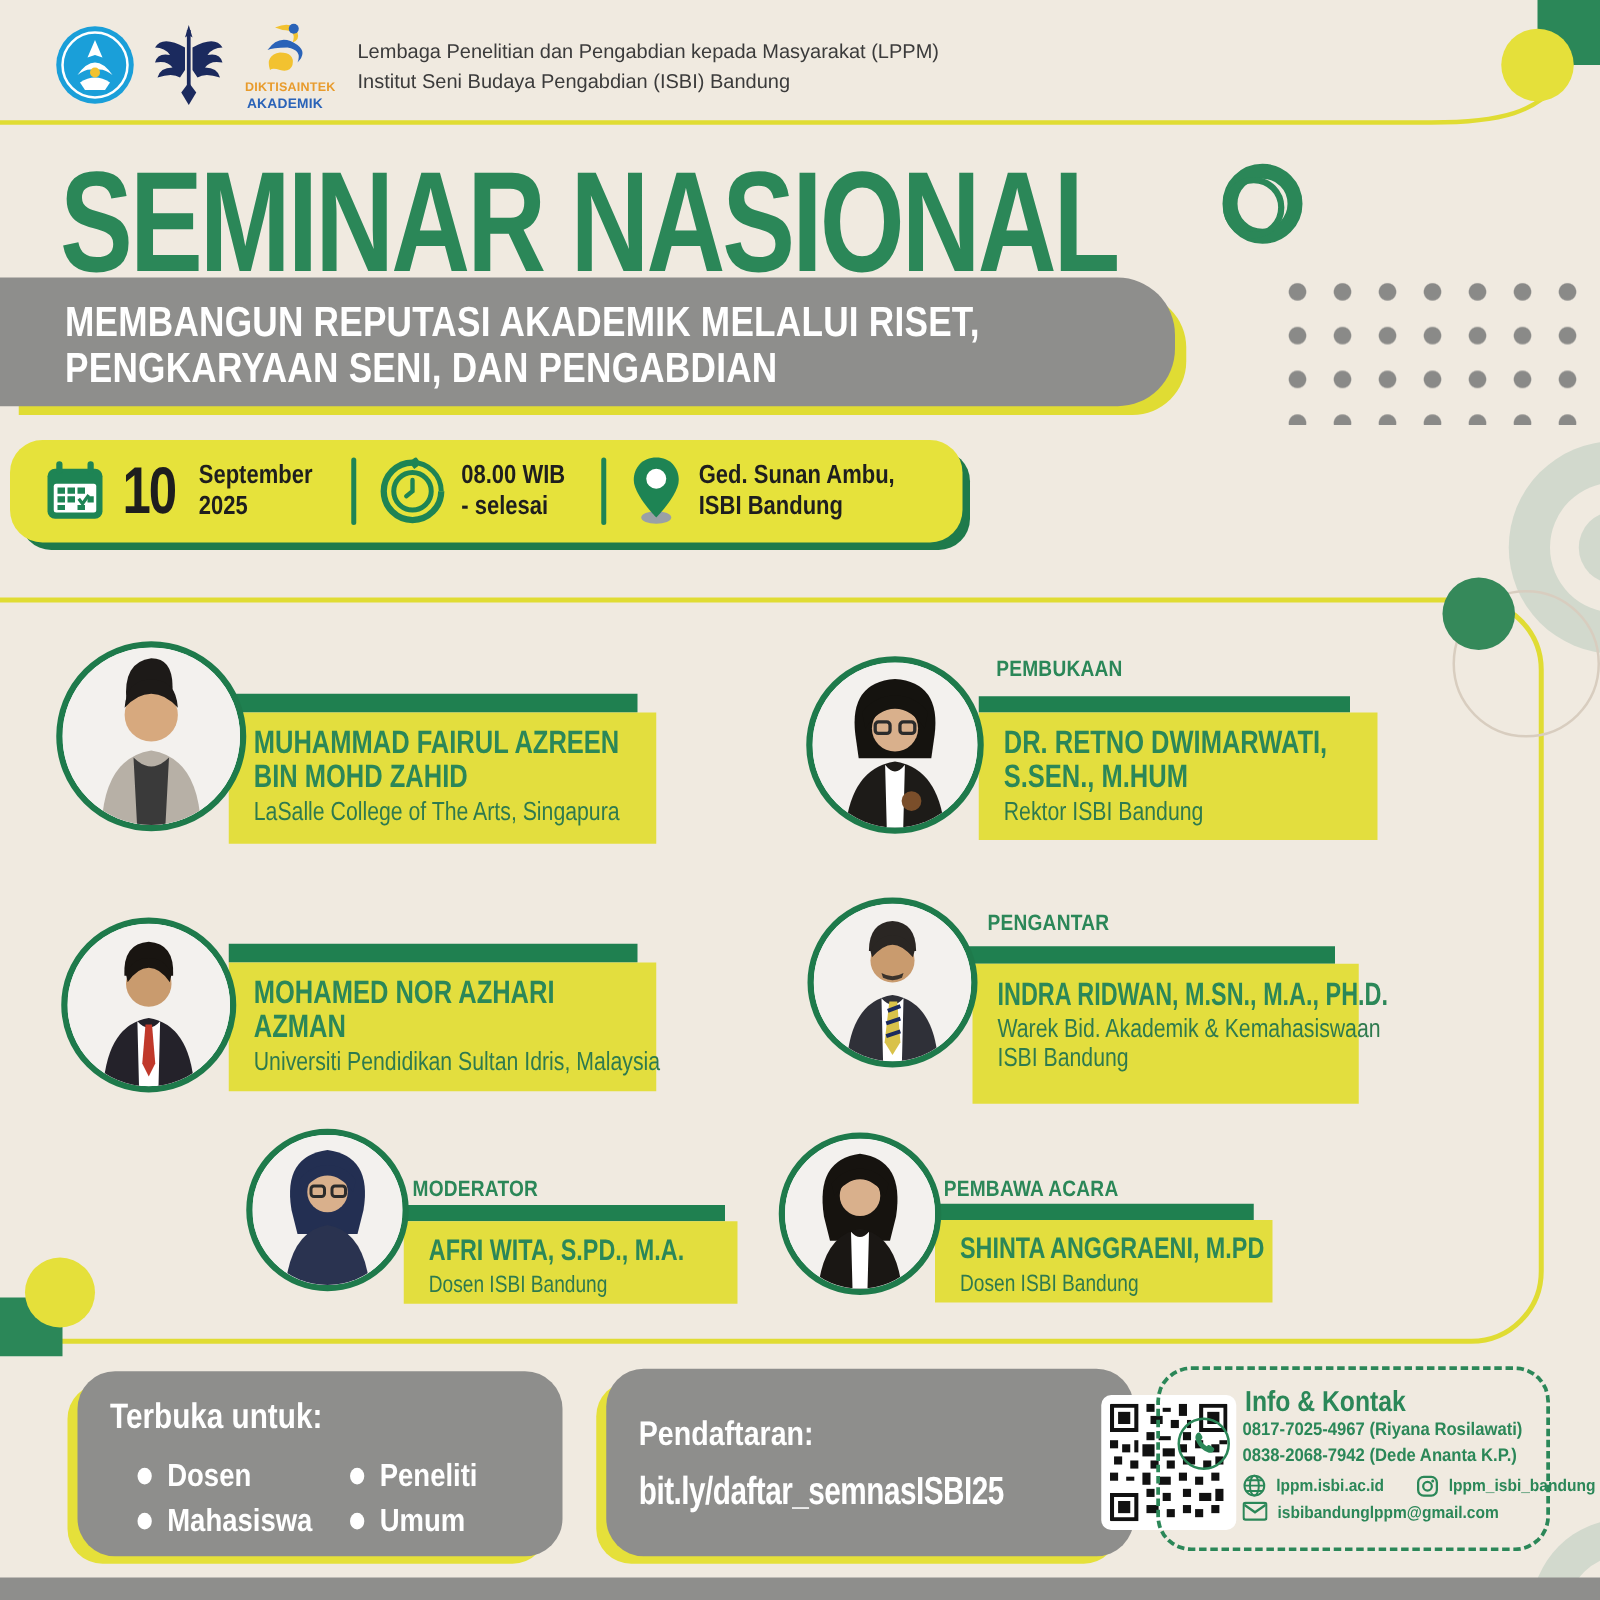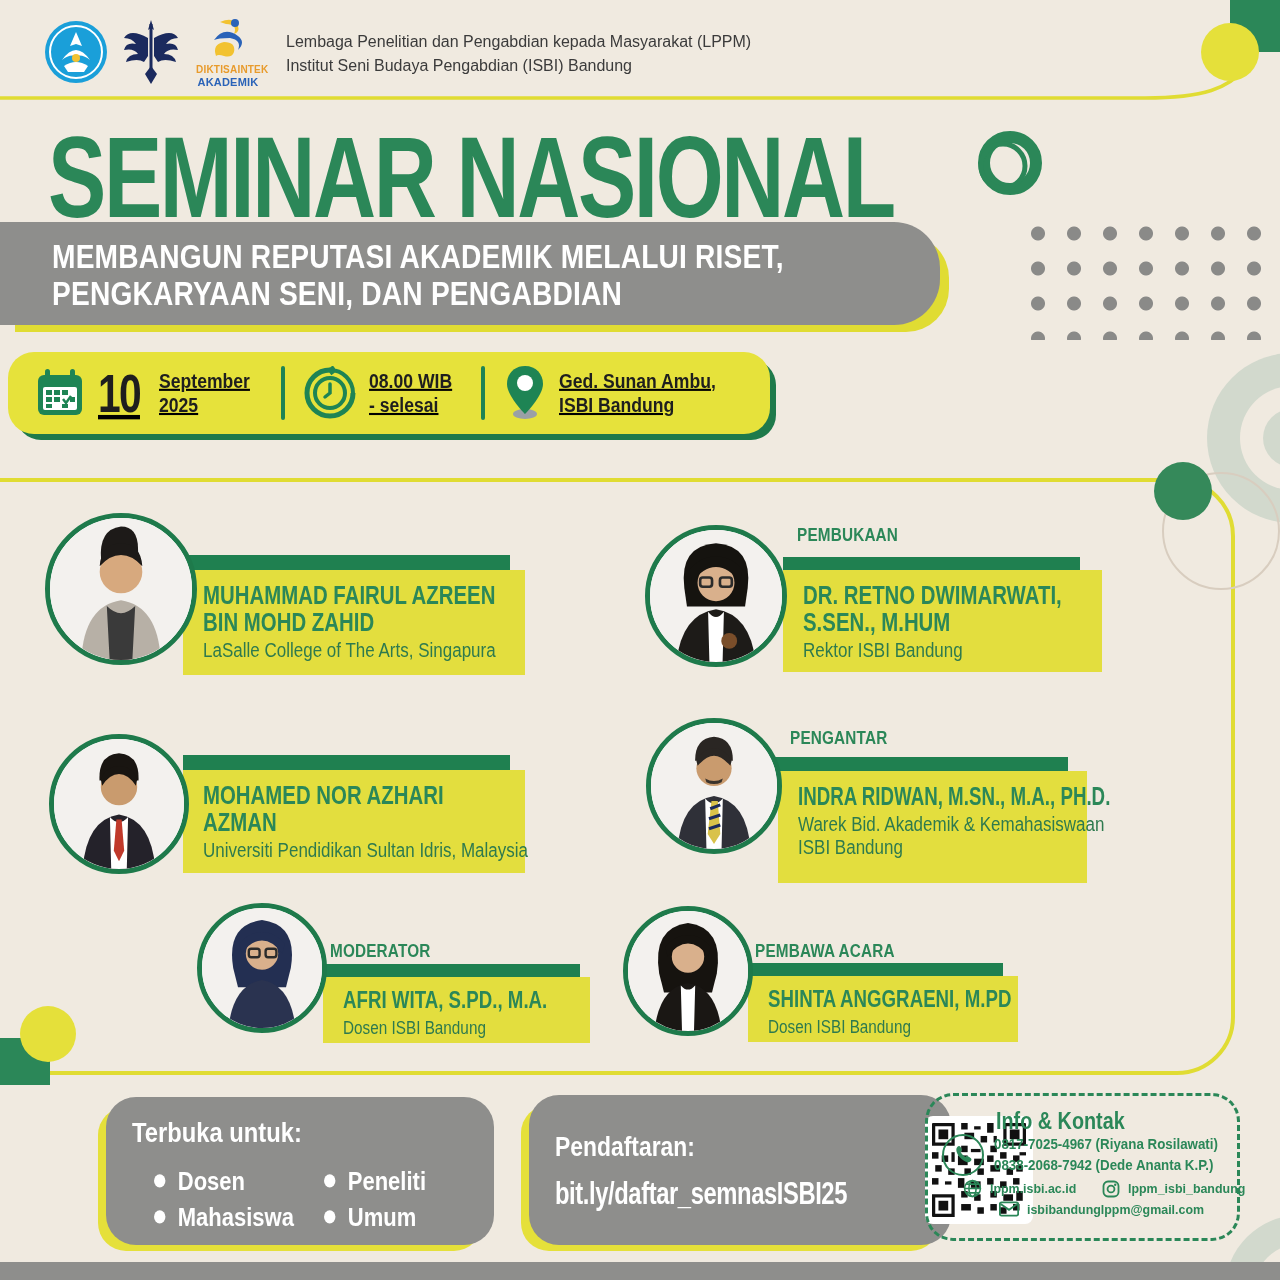--- a/index.html
+++ b/index.html
@@ -36,21 +36,21 @@
   .dots{left:1014px;top:212px;width:262px;height:128px;z-index:2;
         background-image:radial-gradient(circle,#8a8a88 6.5px,transparent 7.5px);
         background-size:36px 35px;background-position:6px 4px;}
 
   
   .sq-tr{left:1230px;top:0;width:50px;height:52px;background:var(--green);z-index:2;}
   .circ-tr{left:1201px;top:23px;width:58px;height:58px;border-radius:50%;background:var(--yellow);z-index:3;}
 
   
   .infobar{left:8px;top:352px;width:762px;height:82px;background:#E6E23B;border-radius:26px;
-           box-shadow:7px 7px 0 -1px var(--dgreen);display:flex;align-items:center;z-index:3;text-decoration:underline;}
+           box-shadow:7px 7px 0 -1px var(--dgreen);display:flex;align-items:center;z-index:3;}
   .info-sec{display:flex;align-items:center;gap:12px;padding:0 18px;}
   .info-div{width:4px;height:54px;background:#1E8454;border-radius:2px;}
   .day{font-size:48px;font-weight:bold;color:#1e1e1e;letter-spacing:-2px;transform:scale(.85,1.1);transform-origin:left center;}
   .info-txt{font-size:20px;font-weight:bold;color:#1e1e1e;line-height:23px;transform:scale(.88,1.05);transform-origin:left center;white-space:nowrap;}
 
   
   .frame{left:-80px;top:478px;width:1315px;height:597px;border:4px solid var(--yellow2);
          border-radius:0 58px 58px 0;z-index:1;}
   .kheading{left:182px;top:452px;background:var(--cream);padding:6px 18px;display:flex;align-items:center;gap:20px;z-index:2;}
   .kheading .kt{font-size:36px;font-weight:bold;color:var(--green);transform:scale(.83,1.1);transform-origin:left center;letter-spacing:-.5px;white-space:nowrap;}
@@ -68,36 +68,36 @@
   .panel{background:var(--card-yellow);z-index:3;padding:10px 10px 0 20px;}
   .role{font-size:17px;font-weight:bold;color:var(--green);z-index:3;transform:scale(.9,1.05);transform-origin:left top;letter-spacing:.2px;white-space:nowrap;}
   .sname{font-size:24px;font-weight:bold;color:var(--green);line-height:27px;transform:scale(.85,1.08);transform-origin:left top;white-space:nowrap;}
   .saffil{font-size:20px;color:#2E7A4E;line-height:23px;margin-top:4px;transform:scale(.85,1.05);transform-origin:left top;white-space:nowrap;}
 
   
   .sq-bl{left:0;top:1038px;width:50px;height:47px;background:var(--green);z-index:2;}
   .circ-bl{left:20px;top:1006px;width:56px;height:56px;border-radius:50%;background:var(--yellow);z-index:3;}
 
   
-  .gbox{background:var(--gray);border-radius:30px;box-shadow:-10px 8px 0 -2px var(--yellow);z-index:3;color:#fff;margin-left:44px;}
+  .gbox{background:var(--gray);border-radius:30px;box-shadow:-10px 8px 0 -2px var(--yellow);z-index:3;color:#fff;}
   .openbox{left:62px;top:1097px;width:388px;height:148px;padding:20px 0 0 26px;}
   .open-title{font-size:27px;font-weight:bold;transform:scale(.88,1.05);transform-origin:left top;}
   .open-cols{display:flex;margin-top:14px;}
   .open-col{list-style:none;}
   .open-col li{font-size:25px;font-weight:bold;line-height:36px;display:flex;align-items:center;gap:14px;transform:scale(.88,1.02);transform-origin:left top;}
   .open-col li::before{content:"";width:13px;height:13px;border-radius:50%;background:#fff;flex:0 0 13px;}
   .regbox{left:485px;top:1095px;width:422px;height:150px;display:flex;align-items:center;padding:0 18px 0 26px;gap:14px;}
   .reg-label{font-size:26px;font-weight:bold;transform:scale(.88,1.05);transform-origin:left top;}
   .reg-link{font-size:29px;font-weight:bold;margin-top:14px;transform:scale(.82,1.08);transform-origin:left top;white-space:nowrap;letter-spacing:-.5px;}
   .qr{flex:0 0 108px;width:108px;height:108px;background:#fff;border-radius:8px;padding:7px;margin-left:auto;}
 
   .contactbox{left:925px;top:1093px;width:315px;height:148px;border:3px dashed var(--green);border-radius:28px;z-index:3;
               padding:12px 12px 10px 14px;color:var(--green);}
   .c-title{font-size:22px;font-weight:bold;margin-left:54px;transform:scale(.9,1.05);transform-origin:left top;}
-  .c-row{display:flex;align-items:center;gap:8px;margin-top:3px;justify-content:center;}
+  .c-row{display:flex;align-items:center;gap:8px;margin-top:3px;}
   .c-phonewrap{display:flex;gap:10px;align-items:center;}
   .c-phones{font-size:14.5px;font-weight:bold;line-height:21px;transform:scale(.92,1);transform-origin:left center;white-space:nowrap;}
   .c-small{font-size:13.5px;font-weight:bold;white-space:nowrap;transform:scale(.92,1);transform-origin:left center;}
   .phone-badge{flex:0 0 42px;width:42px;height:42px;border:2.5px solid var(--green);border-radius:50%;display:flex;align-items:center;justify-content:center;}
 
   .footer-band{left:0;top:1262px;width:1280px;height:18px;background:var(--gray);z-index:5;}
 </style>
 </head>
 <body>
 

